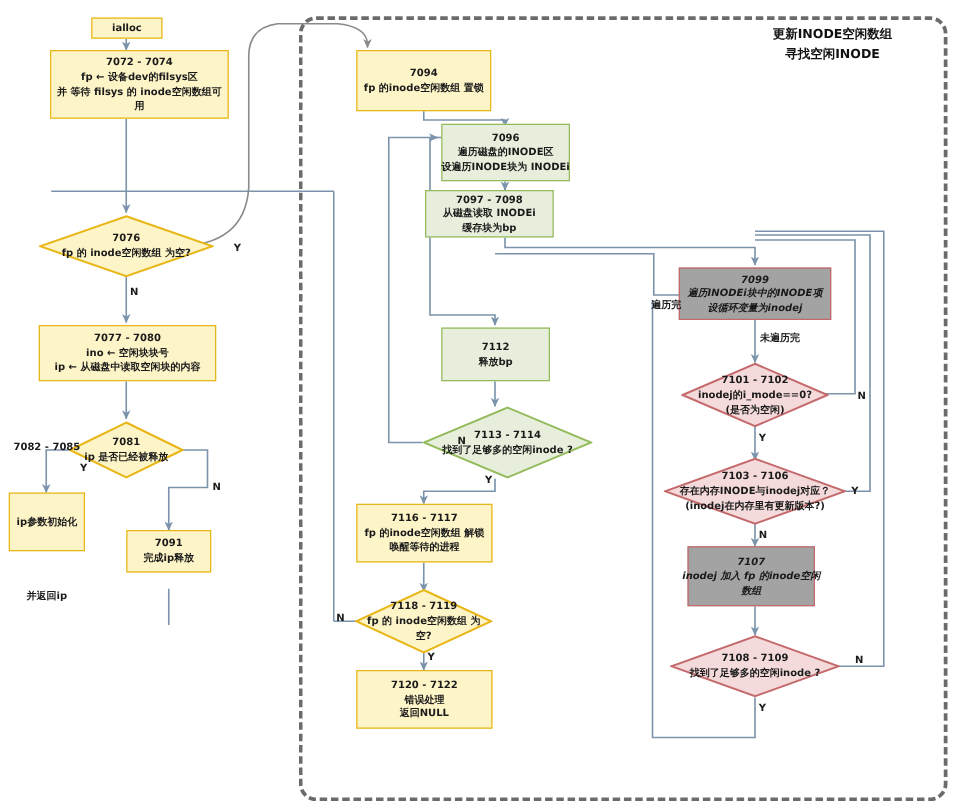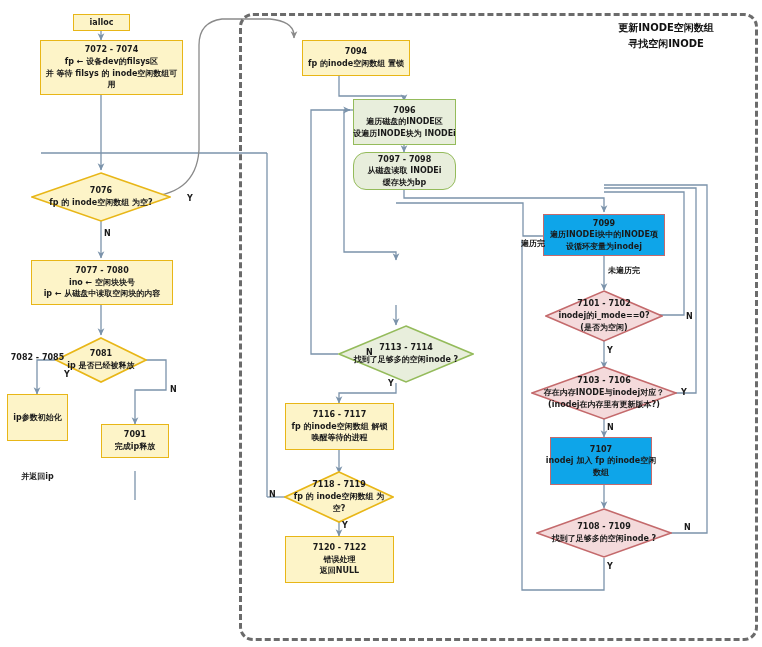--- a/index.html
+++ b/index.html
@@ -13,21 +13,21 @@
   .node{position:absolute;box-sizing:border-box;display:flex;flex-direction:column;
         align-items:center;justify-content:center;text-align:center;
         font-size:8px;font-weight:bold;color:#1a1a1a;line-height:1.45;z-index:3;}
   .node .ln{display:block;white-space:nowrap;}
 
   
   .y{background:#fdf4c8;border:1.3px solid #e8b617;}
   
   .g{background:#e8eedc;border:1.3px solid #94bb5b;}
   
-  .p{background:#0ea5e9;border:1.3px solid #c46a6c;}
+  .p{background:#a3a3a3;border:1.3px solid #c46a6c;font-style:italic;}
 
   
   .dia{position:absolute;z-index:2;}
   .dia .shape{position:absolute;left:0;top:0;width:100%;height:100%;}
   .dia .txt{position:absolute;left:0;top:0;width:100%;height:100%;
             display:flex;flex-direction:column;align-items:center;justify-content:center;
             text-align:center;font-size:8px;font-weight:bold;color:#1a1a1a;line-height:1.5;z-index:4;}
   .dia .txt .ln{white-space:nowrap;}
 
   .edgelabel{position:absolute;font-size:8px;font-weight:bold;color:#1a1a1a;z-index:5;white-space:nowrap;}
@@ -162,32 +162,32 @@
     <span class="ln">7082 - 7085</span>
     <span class="ln">ip参数初始化</span>
     <span class="ln">并返回ip</span>
   </div>
 
   <div class="node y" style="left:101px;top:424px;width:68px;height:34px;">
     <span class="ln">7091</span>
     <span class="ln">完成ip释放</span>
   </div>
 
-  <div class="node y" style="left:285px;top:40px;width:108px;height:36px;margin-left:17px;">
+  <div class="node y" style="left:285px;top:40px;width:108px;height:49px;">
     <span class="ln">7094</span>
     <span class="ln">fp 的inode空闲数组 置锁</span>
   </div>
 
   <div class="node g" style="left:353px;top:99px;width:103px;height:46px;">
     <span class="ln">7096</span>
     <span class="ln">遍历磁盘的INODE区</span>
     <span class="ln">设遍历INODE块为 INODEi</span>
   </div>
 
-  <div class="node g" style="left:353px;top:152px;width:103px;height:38px;border-radius:13px;">
+  <div class="node g" style="left:340px;top:152px;width:103px;height:38px;">
     <span class="ln">7097 - 7098</span>
     <span class="ln">从磁盘读取 INODEi</span>
     <span class="ln">缓存块为bp</span>
   </div>
 
   <div class="node p" style="left:543px;top:214px;width:122px;height:42px;">
     <span class="ln">7099</span>
     <span class="ln">遍历INODEi块中的INODE项</span>
     <span class="ln">设循环变量为inodej</span>
   </div>
@@ -223,20 +223,24 @@
   <div class="dia" style="left:536px;top:508px;width:136px;height:50px;">
     <svg class="shape" viewBox="0 0 136 50" preserveAspectRatio="none">
       <polygon points="68,1 135,25 68,49 1,25" fill="#f4dadb" stroke="#c46a6c" stroke-width="1.6"></polygon>
     </svg>
     <div class="txt">
       <span class="ln">7108 - 7109</span>
       <span class="ln">找到了足够多的空闲inode ?</span>
     </div>
   </div>
 
+  <div class="node g" style="left:353px;top:262px;width:87px;height:43px;">
+    <span class="ln">7112</span>
+    <span class="ln">释放bp</span>
+  </div>
 
   <div class="dia" style="left:338px;top:325px;width:136px;height:58px;">
     <svg class="shape" viewBox="0 0 136 58" preserveAspectRatio="none">
       <polygon points="68,1 135,29 68,57 1,29" fill="#e8eedc" stroke="#94bb5b" stroke-width="1.6"></polygon>
     </svg>
     <div class="txt">
       <span class="ln">7113 - 7114</span>
       <span class="ln">找到了足够多的空闲inode ?</span>
     </div>
   </div>

